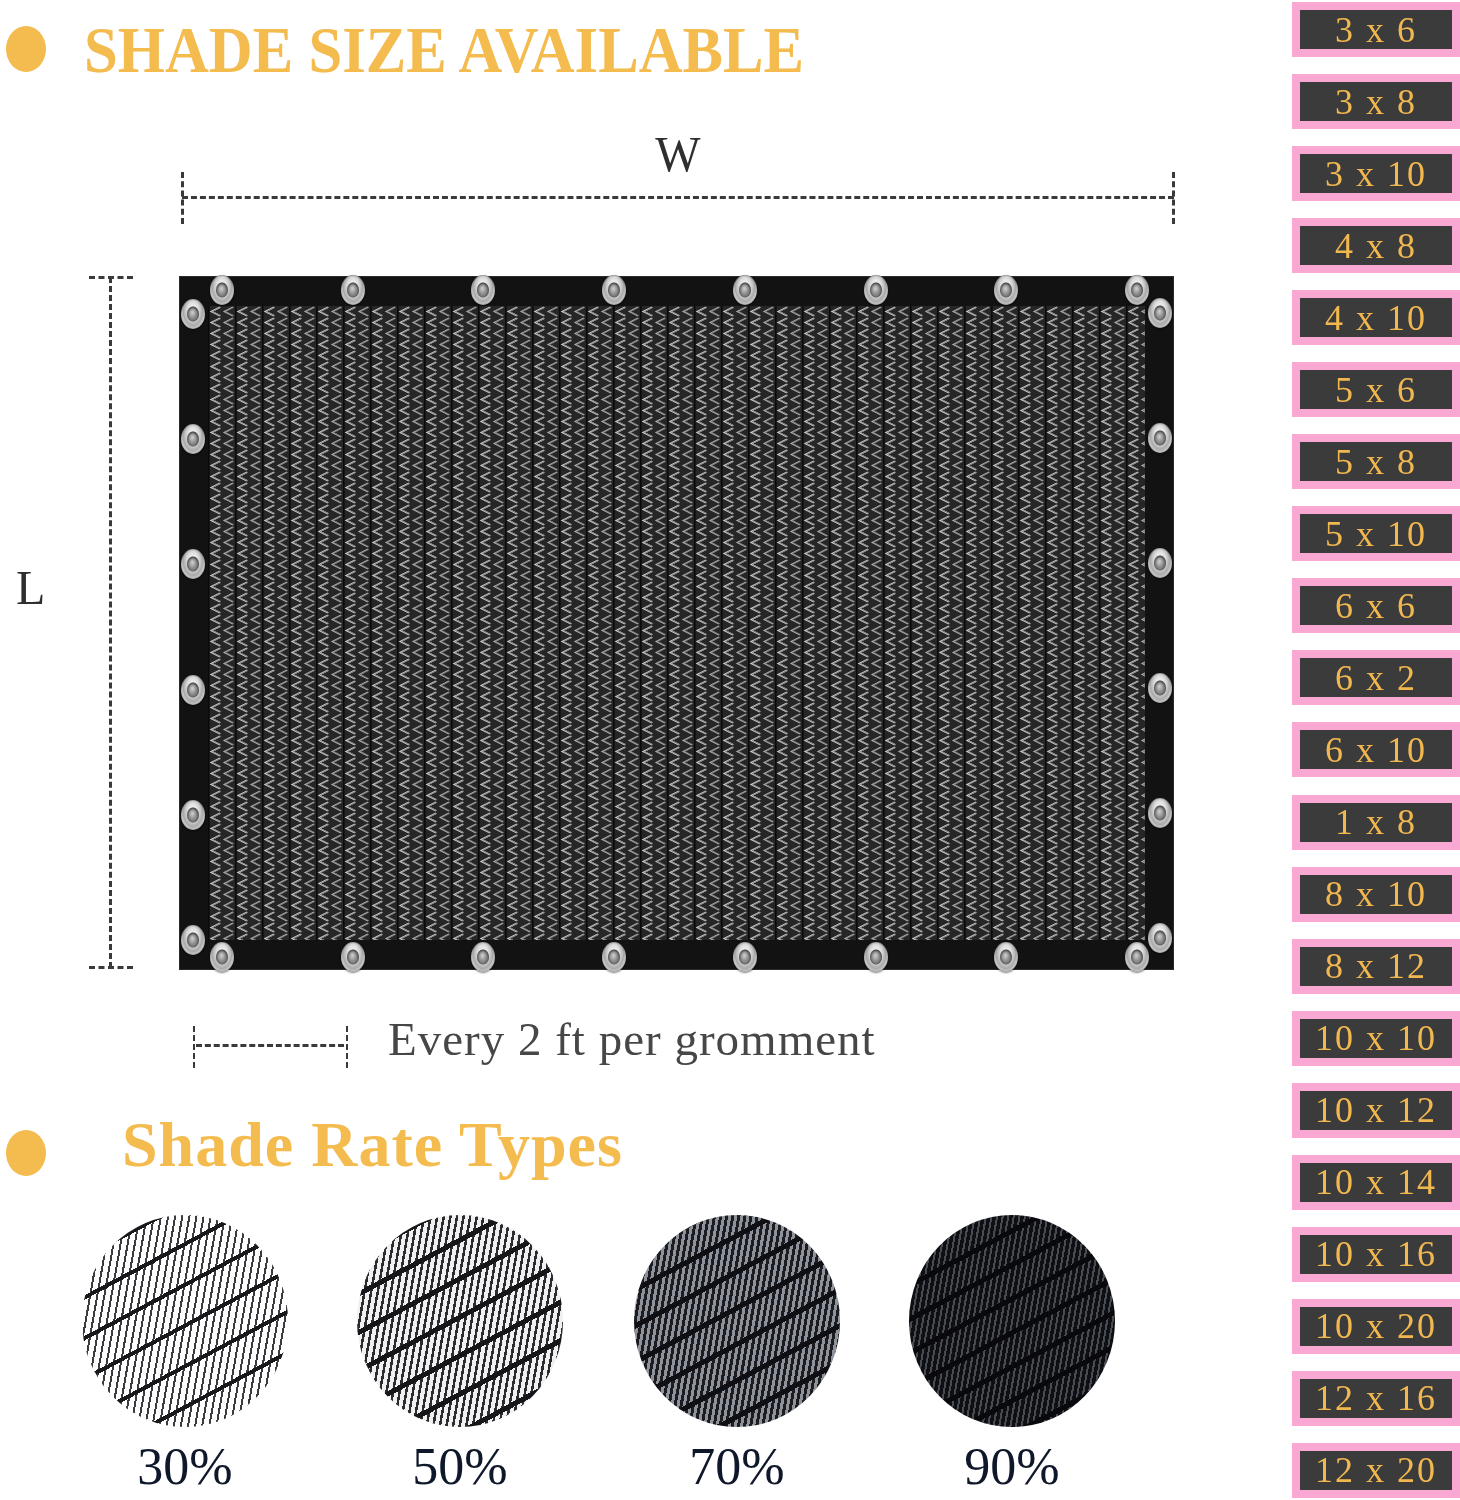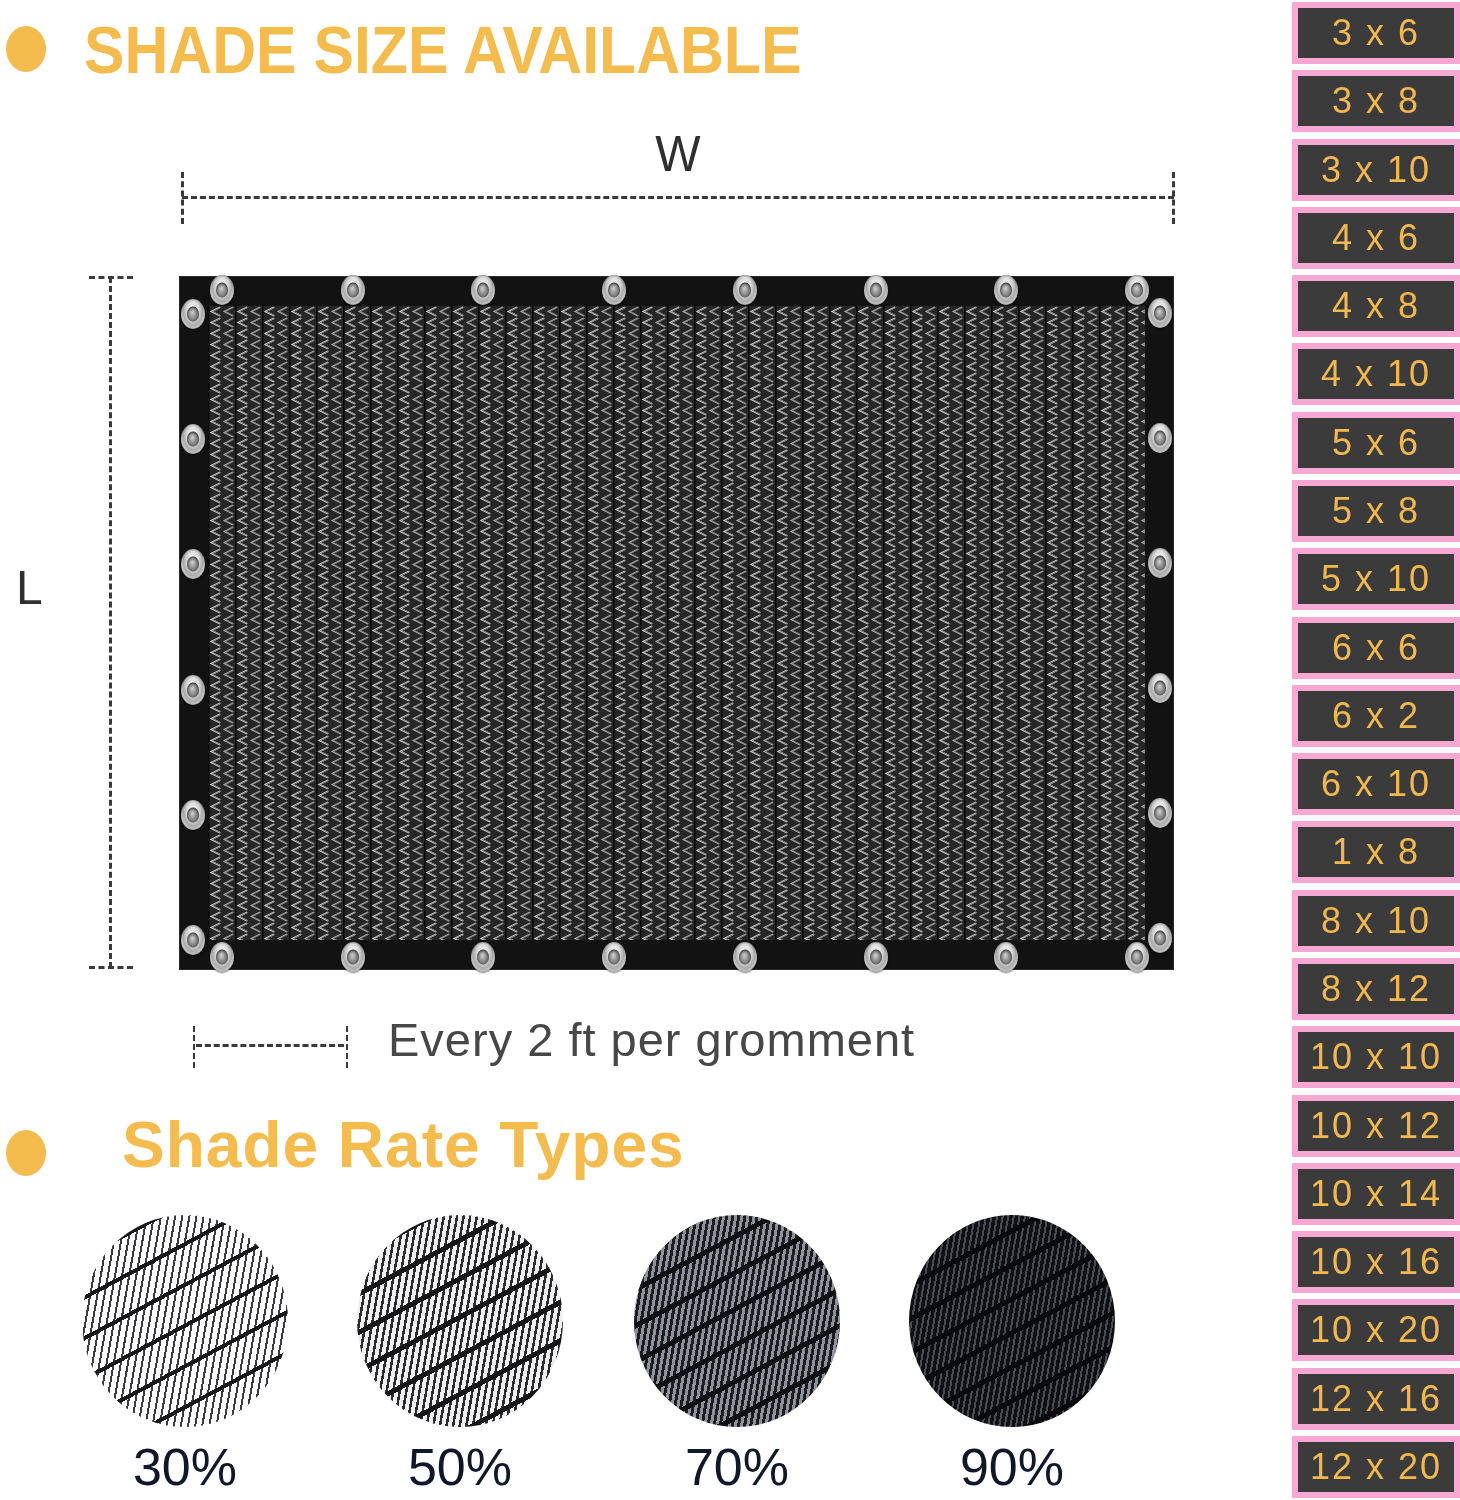--- a/index.html
+++ b/index.html
@@ -5,21 +5,21 @@
   :root{
     --accent:#F4BB4F;
     --box-bg:#3B3B3B;
     --box-text:#F2B850;
     --dim:#3a3a3a;
     --note:#474747;
   }
   html,body{margin:0;padding:0;background:#fff;}
   .canvas{
     position:relative;width:1460px;height:1500px;background:#ffffff;
-    font-family:Liberation Sans, sans-serif;overflow:hidden;
+    font-family:Liberation Serif, serif;overflow:hidden;
   }
   
   .bullet{
     position:absolute;width:40px;height:46px;border-radius:50%;
     background:var(--accent);
   }
   .sec-title{
     position:absolute;margin:0;color:var(--accent);font-weight:700;white-space:nowrap;
   }
   #title-sizes{
@@ -28,21 +28,21 @@
   }
   #title-rates{
     left:84px;top:1108px;font-size:64px;letter-spacing:1px;margin-left:38px;
   }
   
   #size-list{
     position:absolute;left:1292px;top:2px;width:168px;height:1496px;
     display:flex;flex-direction:column;justify-content:space-between;
   }
   .size-box{
-    height:62px;background:var(--box-bg);border:6px solid #f9a8d4;box-sizing:border-box;
+    height:55px;background:var(--box-bg);border:8px solid #f9a8d4;box-sizing:border-box;
     display:flex;align-items:center;justify-content:center;
   }
   .size-box span{
     color:var(--box-text);font-size:36px;letter-spacing:2px;white-space:nowrap;
   }
   
   .dash-h{position:absolute;border-top:3px dashed var(--dim);}
   .dash-v{position:absolute;border-left:3px dashed var(--dim);}
   .dim-label{position:absolute;color:#2f2f2f;font-size:48px;font-weight:400;}
   #w-label{left:182px;top:126px;width:992px;text-align:center;transform:scaleY(1.05);}
@@ -105,23 +105,20 @@
 
   <div id="size-list">
       <div class="size-box">
         <span>3 x 6</span>
       </div>
       <div class="size-box">
         <span>3 x 8</span>
       </div>
       <div class="size-box">
         <span>3 x 10</span>
-      </div>
-      <div class="size-box">
-        <span>4 x 6</span>
       </div>
       <div class="size-box">
         <span>4 x 8</span>
       </div>
       <div class="size-box">
         <span>4 x 10</span>
       </div>
       <div class="size-box">
         <span>5 x 6</span>
       </div>

